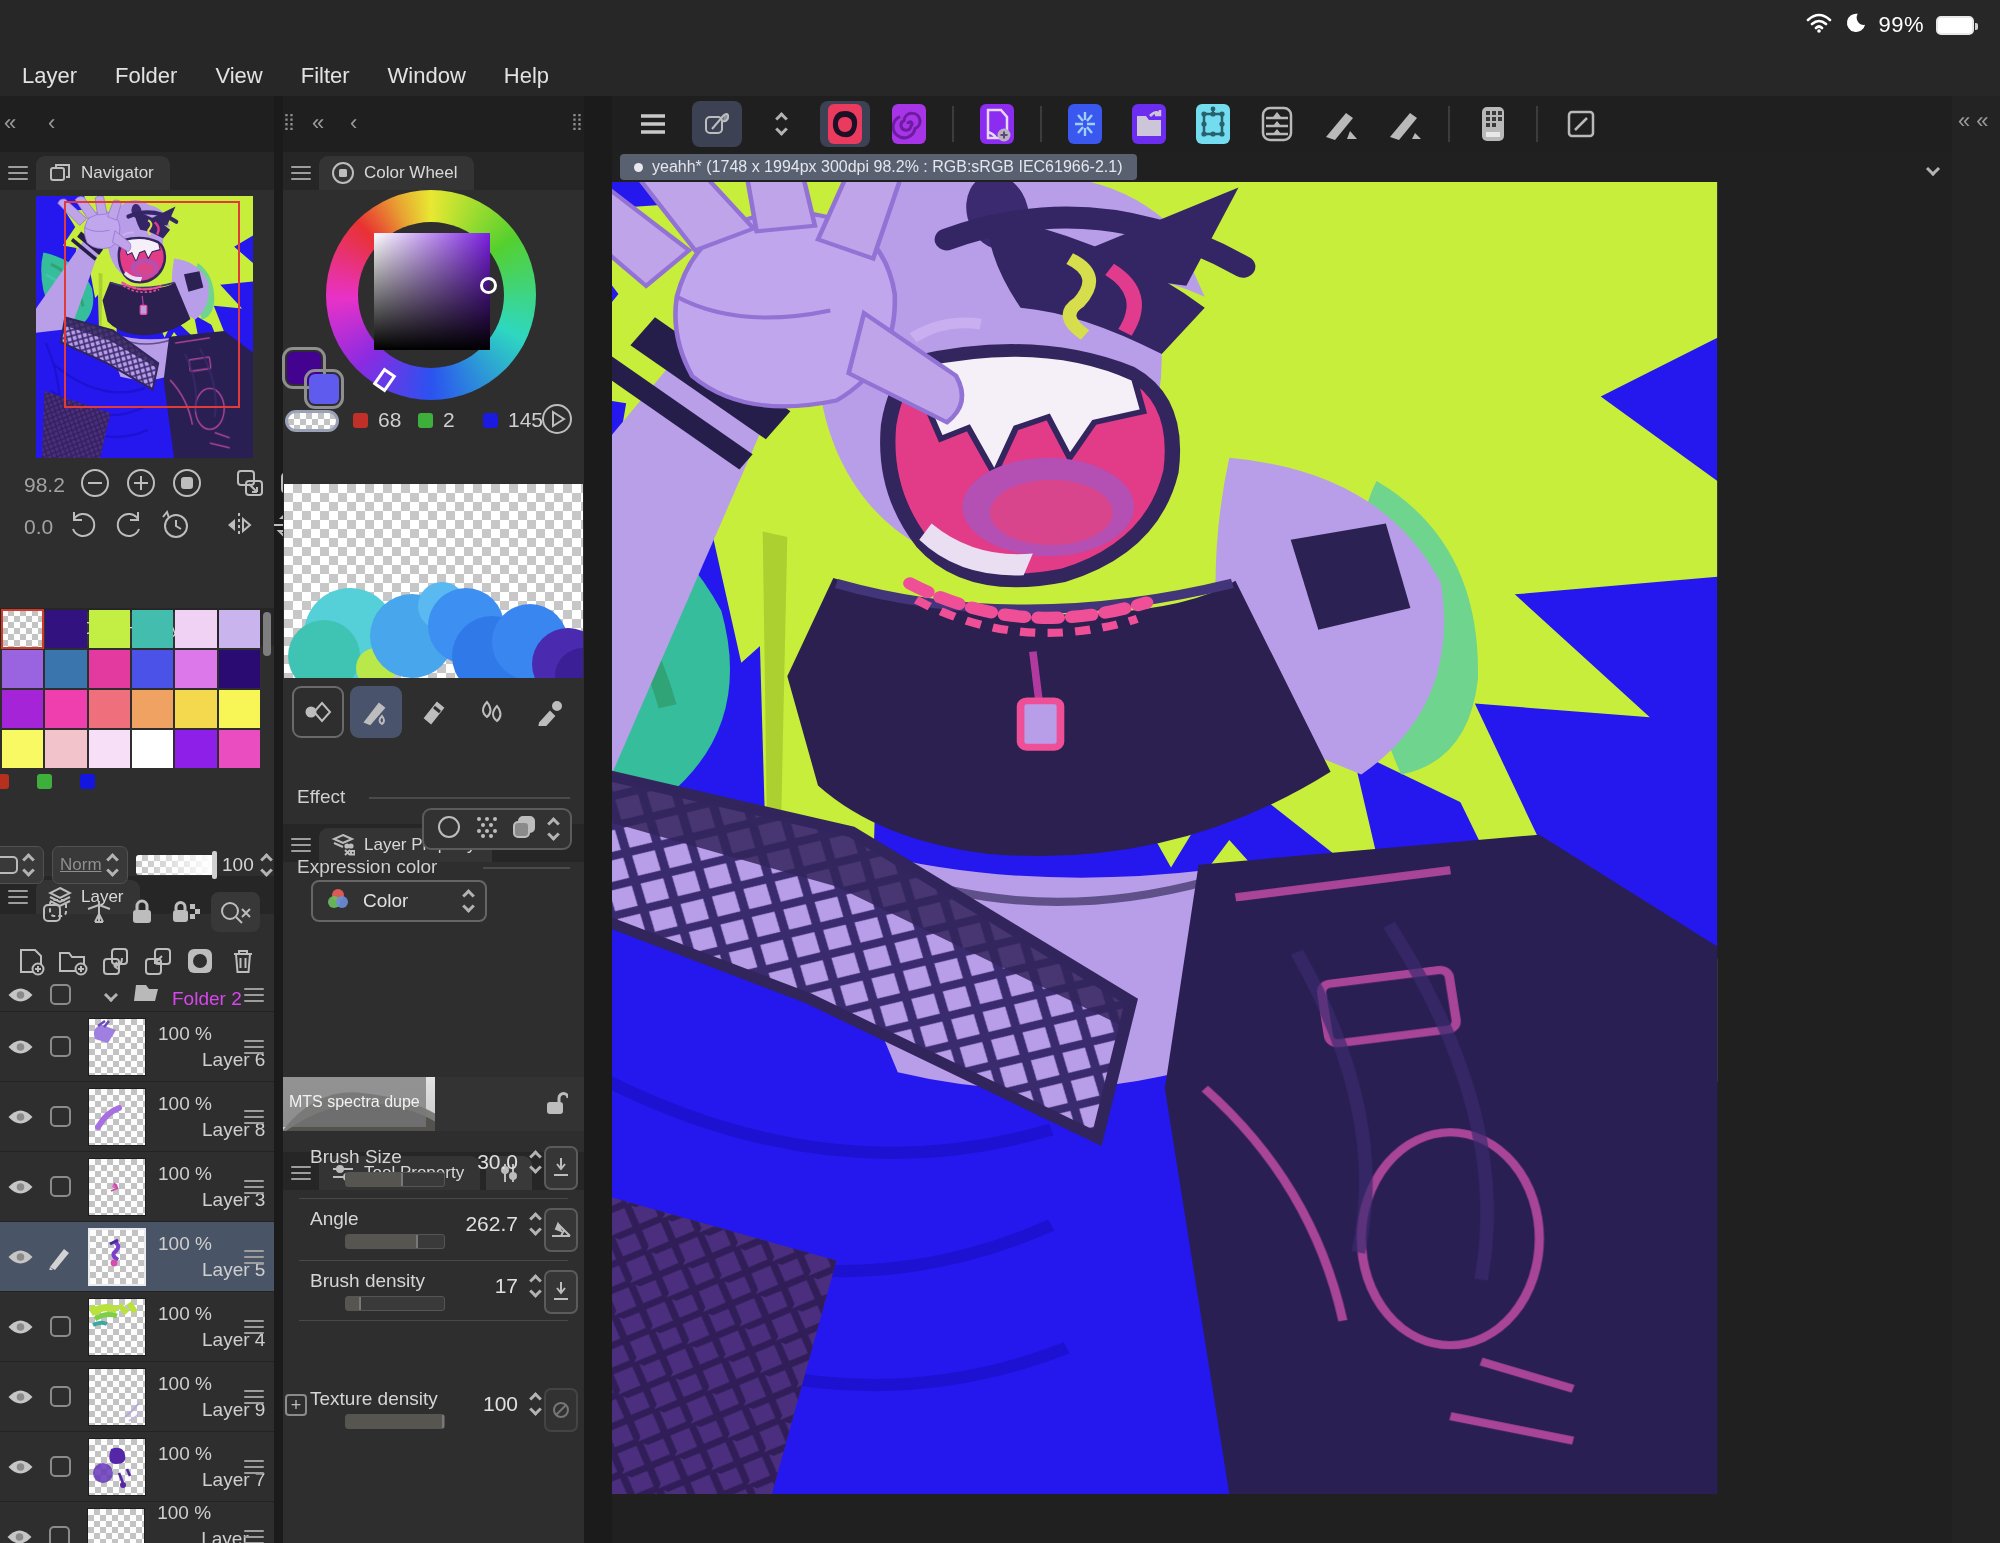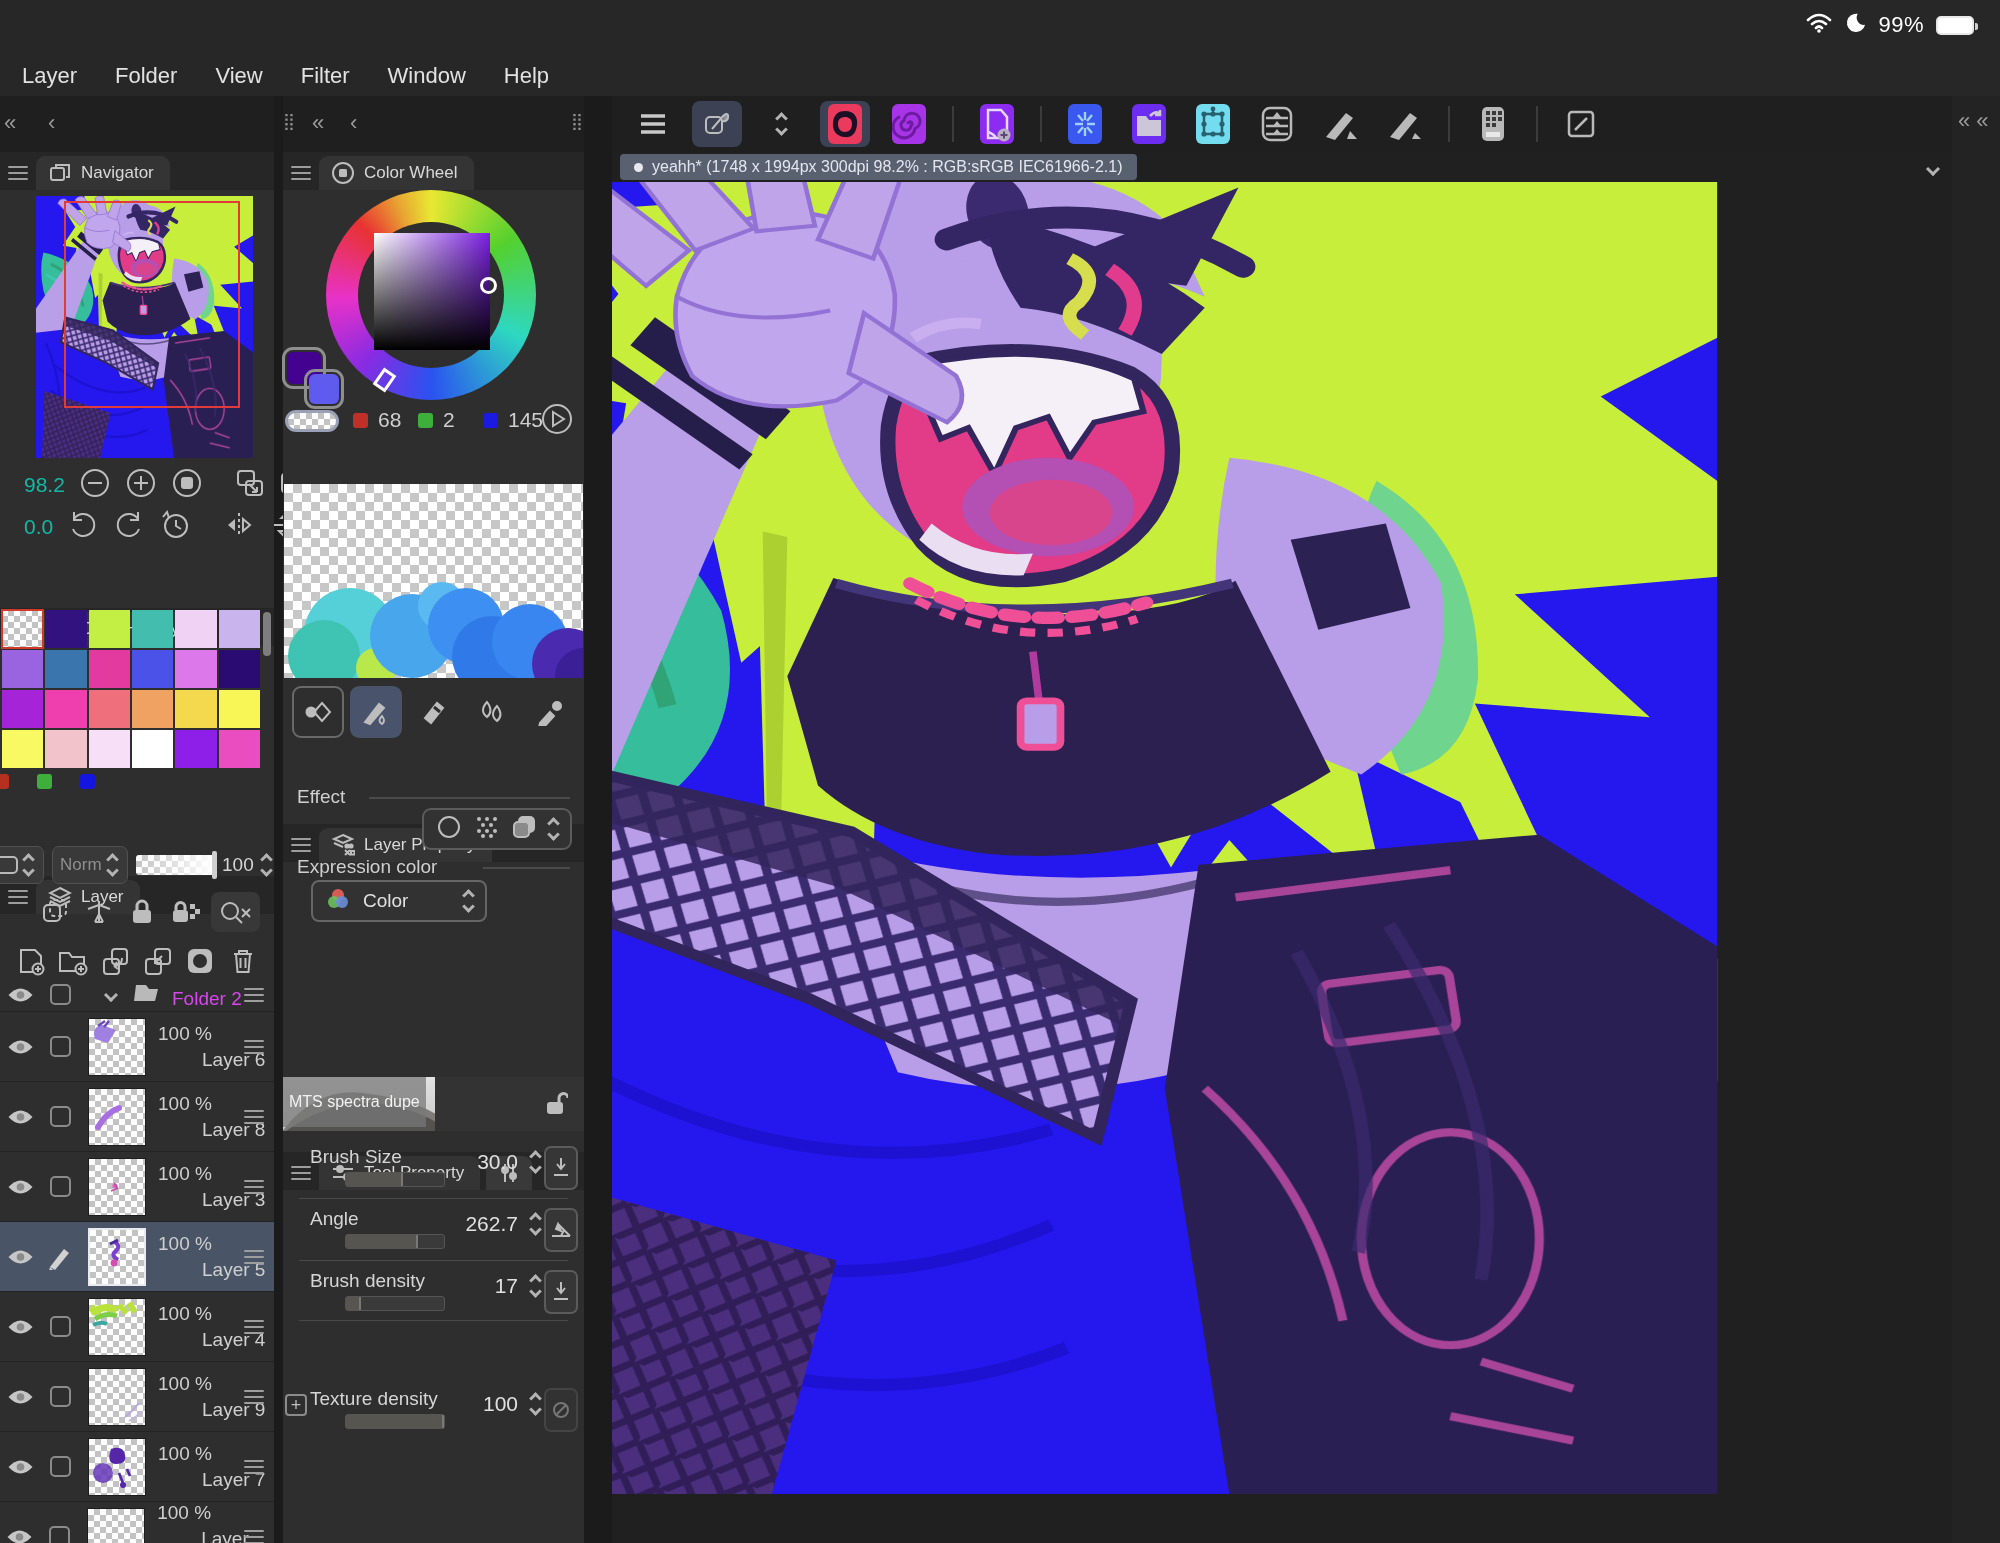--- a/index.html
+++ b/index.html
@@ -38,37 +38,37 @@
   .checker { background:repeating-conic-gradient(#c7c7c7 0% 25%, #ffffff 0% 50%); background-size:18px 18px; }
   .checker-sm { background:repeating-conic-gradient(#c3c3c3 0% 25%, #fdfdfd 0% 50%); background-size:12px 12px; }
   .chevud { display:inline-flex; flex-direction:column; gap:5px; align-items:center; }
   .chevud i { width:9px; height:9px; border:2px solid #b3b3b3; border-width:3px 3px 0 0; }
   .chevud i.u { transform:rotate(-45deg); }
   .chevud i.d { transform:rotate(135deg); margin-top:-3px; }
   
   #nav-thumb { position:absolute; left:36px; top:44px; width:217px; height:262px; }
   #nav-viewrect { position:absolute; border:2px solid #e03a3a; left:13%; top:2%; width:81%; height:79%; }
   .navrow { position:absolute; left:0; width:100%; display:flex; align-items:center; gap:14px; padding-left:24px; }
-  .navrow .num { font-size:21px; color:#14b8a6; width:46px; text-align:right; }
+  .navrow .num { font-size:21px; color:#a3a3a3; width:46px; text-align:right; }
   .navrow .sep { width:2px; height:34px; background:#474646; margin:0 2px; }
   
   #ch-grid { position:absolute; left:2px; top:458px; width:258px; display:grid;
              grid-template-columns:repeat(6,1fr); gap:2px; }
   .swatch { height:38px; }
   .swatch.sel { outline:2px solid #d23a2a; outline-offset:-1px; }
   #ch-scroll { position:absolute; right:3px; top:460px; width:8px; height:44px; background:#7e7e7e; border-radius:4px; }
   #ch-chips { position:absolute; left:0; top:622px; width:100%; height:18px; }
   .chip { position:absolute; top:0; width:15px; height:15px; border-radius:3px; }
   
   #layer-controls { position:absolute; left:0; top:690px; width:100%; height:46px; display:flex; align-items:center; gap:8px; }
   .mini-dd { height:38px; background:#3a3939; border:1px solid #525151; border-radius:7px; display:flex; align-items:center; gap:6px; padding:0 7px; }
   #blend-dd { width:56px; margin-left:-12px; }
   .rsq { width:22px; height:18px; border:2px solid #b9b9b9; border-radius:5px; }
   #norm-dd { width:76px; }
-  #norm-dd .txt { font-size:17px; color:#8f8f8f; }
+  #norm-dd .txt { font-size:17px; color:#8f8f8f;text-decoration:underline; }
   #opacity-slider { position:relative; width:78px; height:20px; border-radius:3px; overflow:visible; }
   #opacity-slider .grad { position:absolute; inset:0; background:linear-gradient(to right, rgba(255,255,255,0), #ffffff); border-radius:3px; }
   #opacity-slider .handle { position:absolute; right:-3px; top:-4px; width:5px; height:28px; background:#cfcfcf; border-radius:2px; }
   #opacity-val { font-size:19px; color:#d5d5d5; }
   .lyr-iconrow { position:absolute; width:100%; display:flex; align-items:center; }
   .lyr-ic { flex:1; display:flex; justify-content:center; }
   .lyr-ic.boxed { background:#393838; border-radius:8px; padding:7px 0; }
   
   #layer-list { position:absolute; left:0; top:826px; width:100%; bottom:0; overflow:hidden; }
   .lrow { position:relative; width:100%; height:70px; border-bottom:1px solid #242323; display:flex; align-items:center; }

